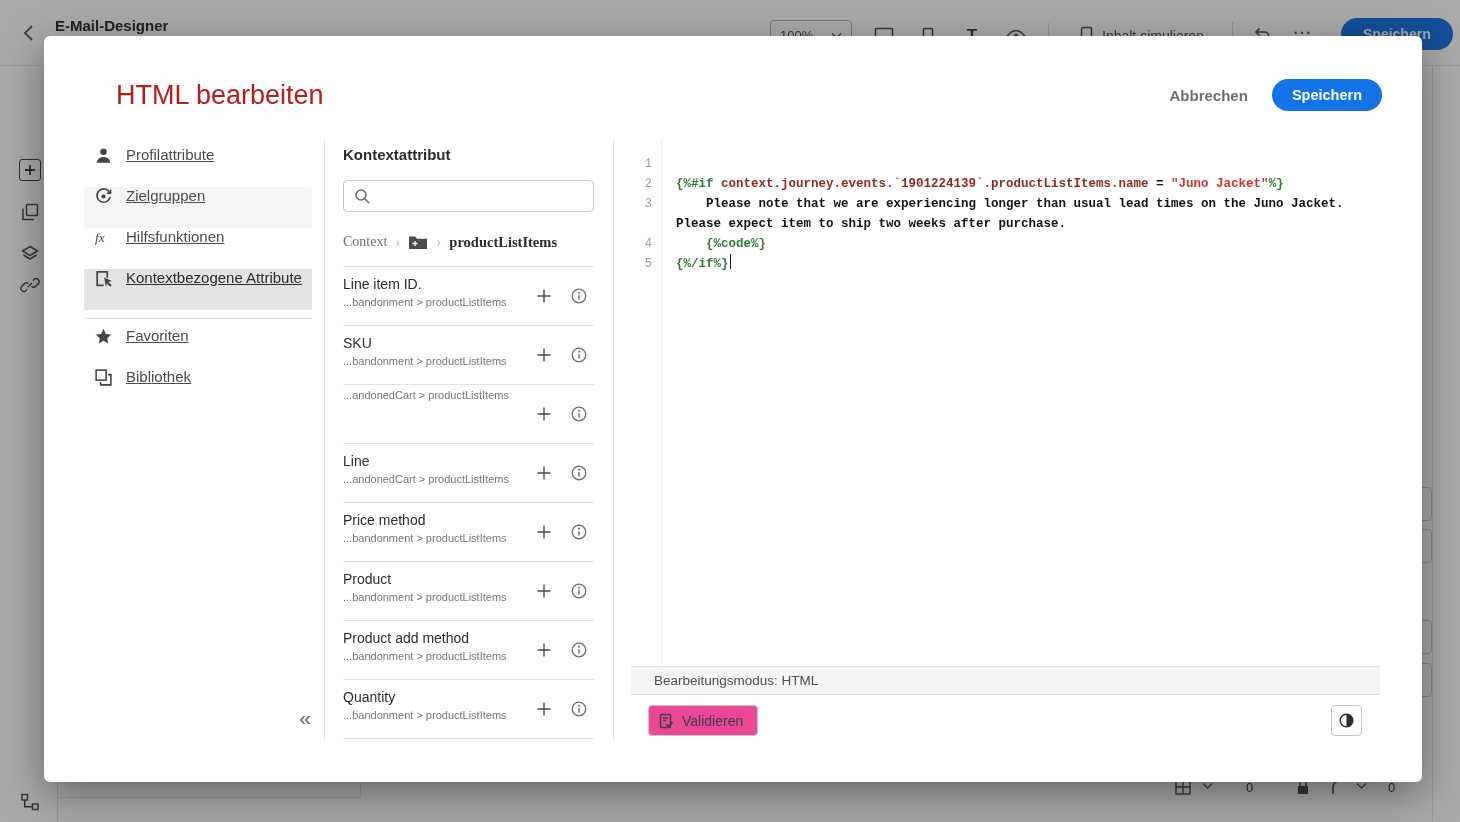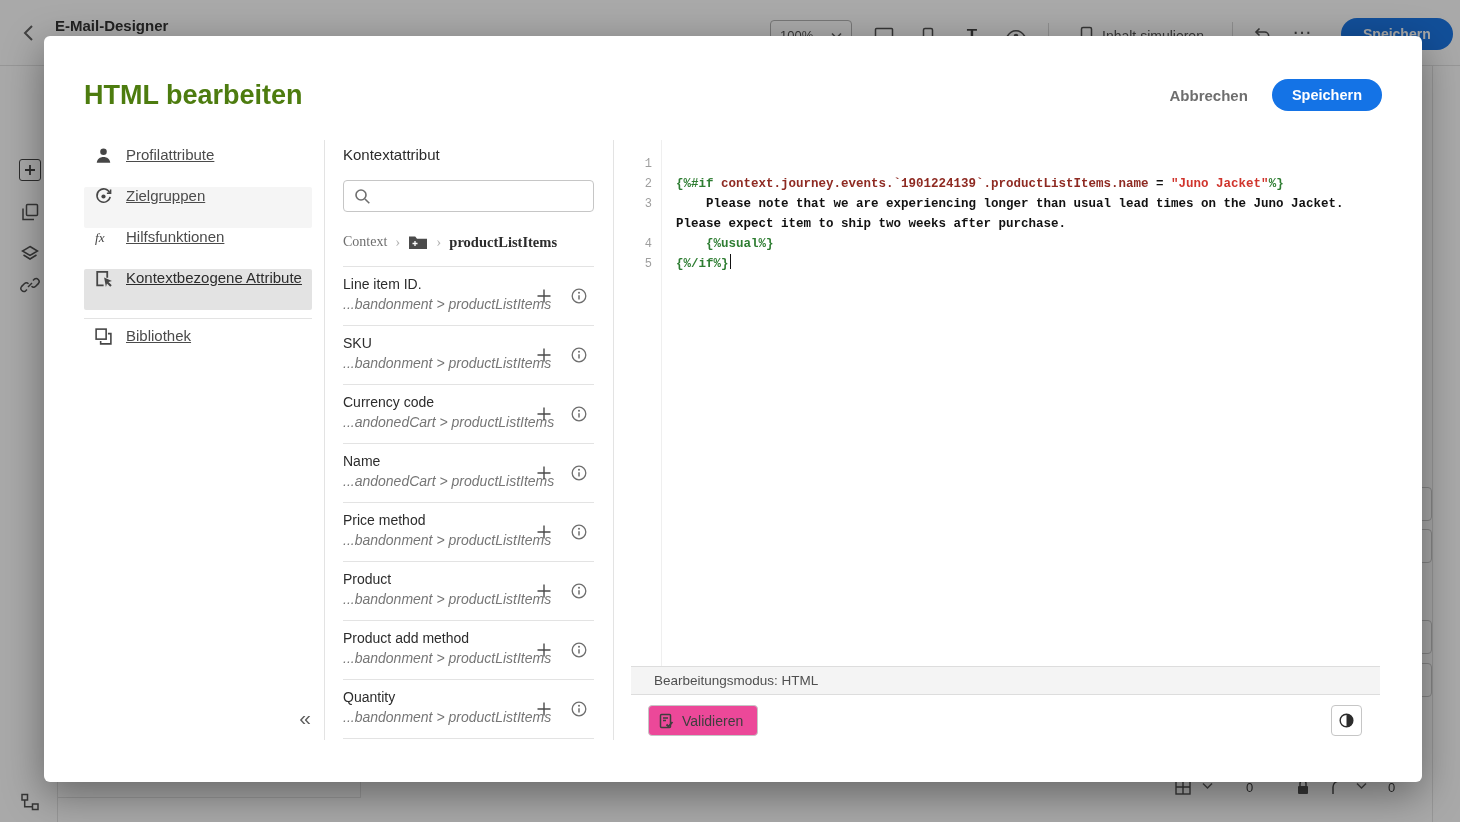--- a/index.html
+++ b/index.html
@@ -41,53 +41,53 @@
   .prop-el { position:absolute; top:4px; color:#4b4b4b; }
   .prop-num { font-size:13px; color:#3a3a3a; top:6px; }
 
   
   .overlay { position:absolute; inset:0; background:rgba(18,18,18,0.36); z-index:5; }
 
   
   .modal { position:absolute; left:44px; top:36px; width:1378px; height:746px; background:#fff; border-radius:6px; z-index:10;
     box-shadow:0 12px 40px rgba(0,0,0,0.4); }
   .modal-header { position:absolute; left:40px; right:40px; top:36px; height:46px; display:flex; align-items:center; }
-  .modal-title { font-size:27px; font-weight:700; color:#4d7c0f; }
+  .modal-title { font-size:27px; font-weight:400; color:#b91c1c;margin-left:32px; }
   .cancel-link { margin-left:auto; font-size:15px; font-weight:700; color:#6e6e6e; cursor:pointer; }
   .save-btn { margin-left:24px; height:32px; padding:0 20px; border:none; border-radius:16px; background:#1473e6;
     color:#fff; font-size:14.5px; font-weight:700; font-family:inherit; cursor:pointer; }
 
   .v-sep { position:absolute; top:104px; height:600px; width:1px; background:#e3e3e3; }
 
   
   .sidebar { position:absolute; left:40px; top:110px; width:228px; }
   .side-item { height:41px; display:flex; gap:13px; padding:0 10px; border-radius:2px;
     font-size:15px; color:#4b4b4b; cursor:pointer;text-decoration:underline; }
   .side-item.selected { background:#e3e3e3; color:#2c2c2c; }
   .side-item.hover { background:#f5f5f5; }
   .side-icon { width:19px; height:19px; flex:none; }
   .side-divider { height:1px; background:#e3e3e3; margin:8px 0; }
   .collapse-btn { position:absolute; left:246px; top:668px; width:30px; height:28px; display:flex; align-items:center;
     justify-content:center; font-size:21px; color:#5e5e5e; cursor:pointer; }
 
   
   .middle { position:absolute; left:299px; top:104px; width:251px; height:610px; }
-  .middle-title { position:absolute; left:0; top:6px; font-size:15px; font-weight:400; color:#2c2c2c; }
+  .middle-title { position:absolute; left:0; top:6px; font-size:15px; font-weight:700; color:#2c2c2c; }
   .search-box { position:absolute; left:0; top:40px; width:251px; height:32px; border:1px solid #c6c6c6; border-radius:4px; background:#fff; }
   .search-input { width:100%; height:100%; border:none; outline:none; background:transparent; border-radius:4px;
     padding-left:34px; font-size:14px; font-family:inherit; color:#2c2c2c; }
   .search-icon { position:absolute; left:10px; top:7px; }
   .breadcrumb { position:absolute; left:0; top:92px; height:20px; display:flex; align-items:center; gap:8px; font-size:14px; color:#6e6e6e;font-family:Liberation Serif, serif; }
   .bc-root { cursor:pointer; }
   .bc-sep { color:#b5b5b5; font-size:15px; }
   .bc-current { font-weight:700; color:#2c2c2c; font-size:14.5px; }
   .attr-list { position:absolute; left:0; top:126px; width:251px; border-top:1px solid #e3e3e3; }
   .attr-row { position:relative; height:59px; border-bottom:1px solid #e3e3e3; }
   .attr-name { font-size:14px; color:#2c2c2c; padding-top:9px; }
-  .attr-path { font-size:14px; color:#767676; padding-top:4px;font-style:italic; }
+  .attr-path { font-size:11px; color:#767676; padding-top:4px; }
   .icon-btn { position:absolute; top:17px; width:24px; height:24px; border:none; background:none; padding:0; cursor:pointer;
     display:flex; align-items:center; justify-content:center; }
   .attr-add { right:38px; }
   .attr-info { right:3px; }
 
   
   .editor { position:absolute; left:587px; top:104px; width:749px; height:604px; }
   .code-area { position:absolute; left:0; top:0; width:749px; height:526px; overflow:hidden; background:#fff; cursor:text; }
   .gutter-line { position:absolute; left:30px; top:0; width:1px; height:526px; background:#efefef; }
   .code-lines { position:relative; padding-top:14px; }
@@ -290,20 +290,28 @@
           <svg width="19" height="19" viewBox="0 0 18 18">
             <path d="M2.2 1.8h11.2v6.5h-1.7V3.5H3.9v11.1h5.2v1.7H2.2Z" fill="#464646"></path>
             <path d="m9.6 8.1 7.4 3.2-3.3 1 3.1 3-1.4 1.4-3.1-3-1 3.3Z" fill="#464646"></path>
           </svg>
         </span>
         <span>Kontextbezogene Attribute</span>
       </div>
       <div class="side-divider"></div>
       <div class="side-item">
         <span class="side-icon">
+          <svg width="19" height="19" viewBox="0 0 18 18">
+            <path d="m9 1.7 2.25 4.85 5.05.55-3.8 3.45 1.05 5L9 13l-4.55 2.55 1.05-5L1.7 7.1l5.05-.55Z" fill="#464646"></path>
+          </svg>
+        </span>
+        <span>Favoriten</span>
+      </div>
+      <div class="side-item">
+        <span class="side-icon">
           <svg width="19" height="19" viewBox="0 0 18 18" fill="none" stroke="#464646" stroke-width="1.5">
             <rect x="2" y="2" width="9.5" height="9.5"></rect>
             <path d="M13.2 6.3H16V16H6.3v-2.8"></path>
           </svg>
         </span>
         <span>Bibliothek</span>
       </div>
     </div>
   <span class="collapse-btn">«</span>
 
@@ -357,37 +365,36 @@
           </button>
           <button class="icon-btn attr-info">
             <svg width="16" height="16" viewBox="0 0 16 16" fill="none">
               <circle cx="8" cy="8" r="6.8" stroke="#6e6e6e" stroke-width="1.3"></circle>
               <circle cx="8" cy="4.8" r="1" fill="#6e6e6e"></circle>
               <path d="M8 7.2v4.2" stroke="#6e6e6e" stroke-width="1.5"></path>
             </svg>
           </button>
         </div>
         <div class="attr-row">
-          <div class="attr-name">Currency code</div>
           <div class="attr-path">...andonedCart &gt; productListItems</div>
           <button class="icon-btn attr-add">
             <svg width="16" height="16" viewBox="0 0 16 16" stroke="#4b4b4b" stroke-width="1.4" fill="none">
               <path d="M8 1.5v13M1.5 8h13"></path>
             </svg>
           </button>
           <button class="icon-btn attr-info">
             <svg width="16" height="16" viewBox="0 0 16 16" fill="none">
               <circle cx="8" cy="8" r="6.8" stroke="#6e6e6e" stroke-width="1.3"></circle>
               <circle cx="8" cy="4.8" r="1" fill="#6e6e6e"></circle>
               <path d="M8 7.2v4.2" stroke="#6e6e6e" stroke-width="1.5"></path>
             </svg>
           </button>
         </div>
         <div class="attr-row">
-          <div class="attr-name">Name</div>
+          <div class="attr-name">Line</div>
           <div class="attr-path">...andonedCart &gt; productListItems</div>
           <button class="icon-btn attr-add">
             <svg width="16" height="16" viewBox="0 0 16 16" stroke="#4b4b4b" stroke-width="1.4" fill="none">
               <path d="M8 1.5v13M1.5 8h13"></path>
             </svg>
           </button>
           <button class="icon-btn attr-info">
             <svg width="16" height="16" viewBox="0 0 16 16" fill="none">
               <circle cx="8" cy="8" r="6.8" stroke="#6e6e6e" stroke-width="1.3"></circle>
               <circle cx="8" cy="4.8" r="1" fill="#6e6e6e"></circle>
@@ -473,21 +480,21 @@
           <div class="code-row">
             <div class="gutter">2</div>
             <div class="code-content"><span class="tk-tag">{%#if </span><span class="tk-path">context.journey.events.`1901224139`.productListItems.name</span><span class="tk-plain"> = </span><span class="tk-string">"Juno Jacket"</span><span class="tk-tag">%}</span></div>
           </div>
           <div class="code-row">
             <div class="gutter">3</div>
             <div class="code-content"><span class="tk-plain">    Please note that we are experiencing longer than usual lead times on the Juno Jacket. Please expect item to ship two weeks after purchase.</span></div>
           </div>
           <div class="code-row">
             <div class="gutter">4</div>
-            <div class="code-content"><span class="tk-plain">    </span><span class="tk-tag">{%usual%}</span></div>
+            <div class="code-content"><span class="tk-plain">    </span><span class="tk-tag">{%code%}</span></div>
           </div>
           <div class="code-row">
             <div class="gutter">5</div>
             <div class="code-content"><span class="tk-tag">{%/if%}</span><span class="caret"></span></div>
           </div>
         </div>
     </div>
     <div class="statusbar">
       <span>Bearbeitungsmodus: HTML</span>
     </div>

